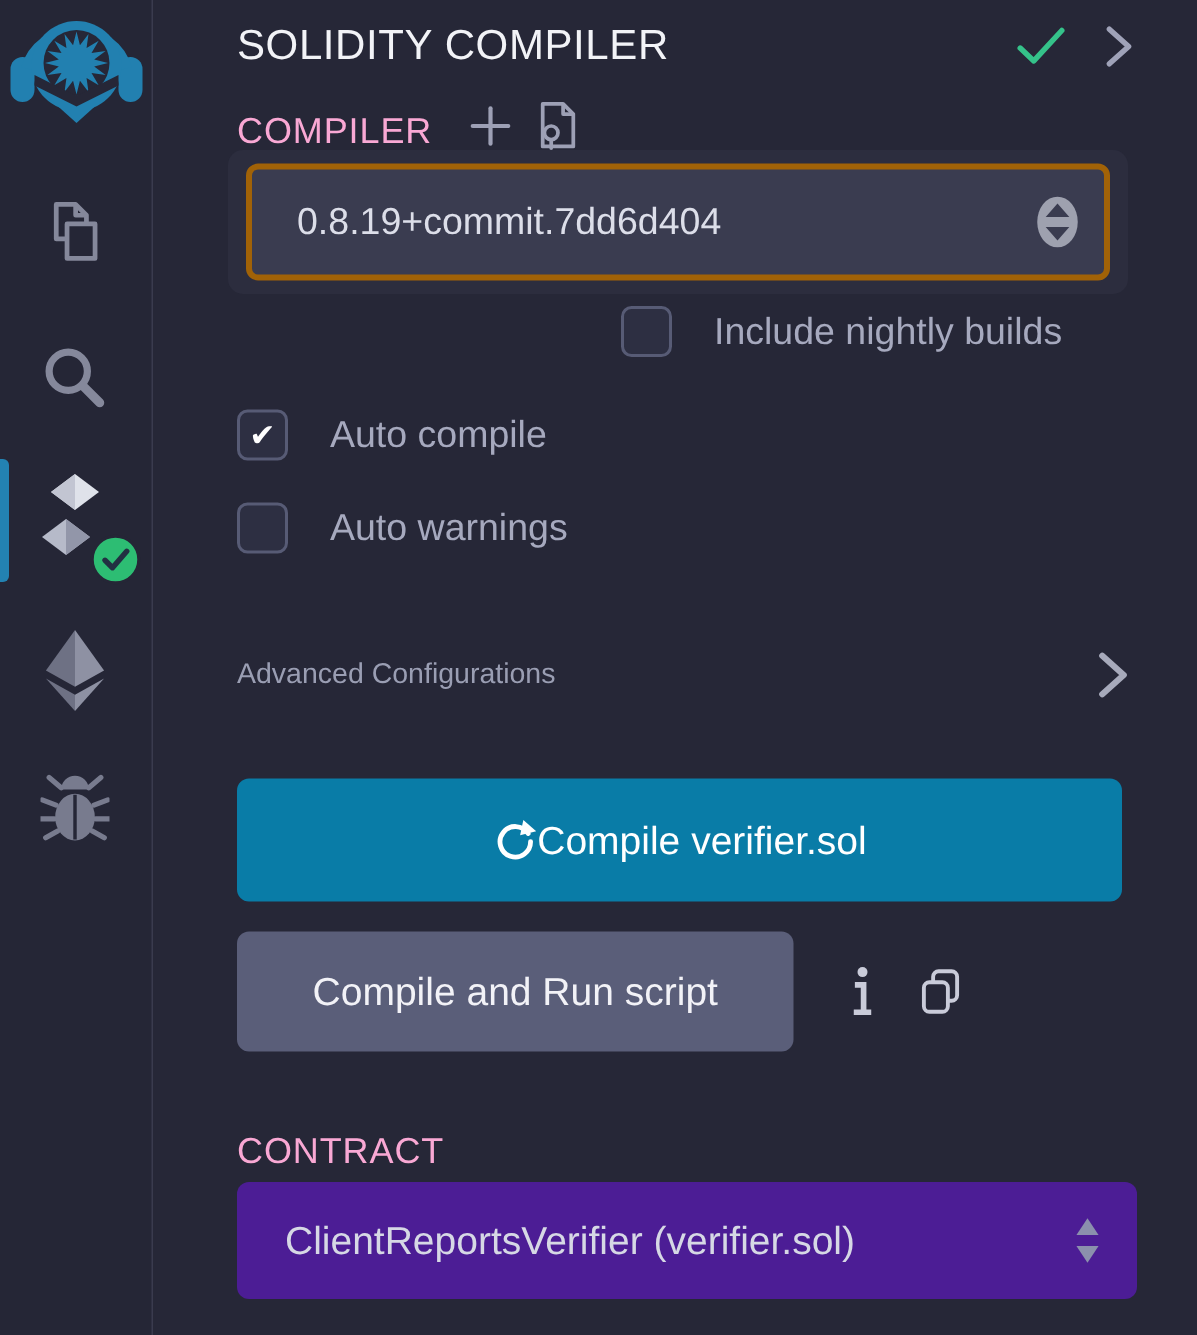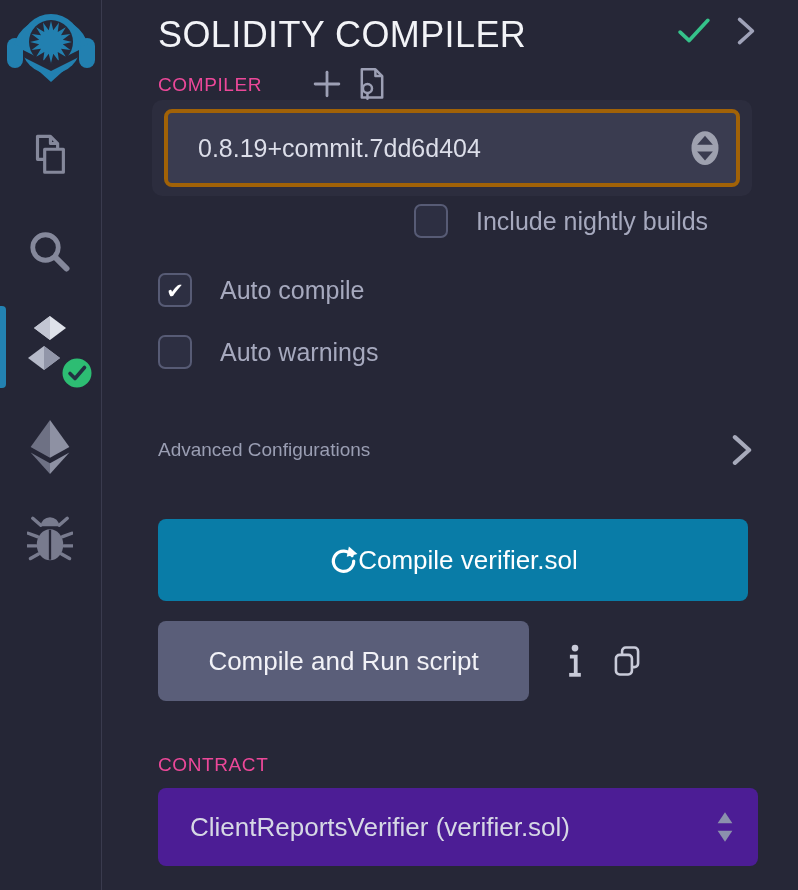--- a/index.html
+++ b/index.html
@@ -15,26 +15,26 @@
   .sidebar { position:absolute; left:0; top:0; width:102px; height:890px;
              background:#252636; border-right:1px solid #3a3b4e; }
   .side-item { position:absolute; display:flex; align-items:center; justify-content:center; cursor:pointer; }
   .active-bar { position:absolute; left:0; top:306px; width:6px; height:82px;
                 background:#2382b2; border-radius:0 4px 4px 0; }
   .badge { position:absolute; right:-4px; bottom:-2px; width:34px; height:34px; }
 
   
   .panel { position:absolute; left:103px; top:0; width:695px; height:890px; }
 
-  .title { position:absolute; left:55px; top:14px; font-size:36px; font-weight:500;
+  .title { position:absolute; left:55px; top:14px; font-size:28px; font-weight:500;
            color:#f2f3f7; letter-spacing:.4px; }
   .hdr-check { position:absolute; left:575px; top:17px; }
   .hdr-chevron { position:absolute; left:634px; top:16px; }
 
-  .section-label { font-size:19px; font-weight:500; color:#ec4899; letter-spacing:.6px; }
+  .section-label { font-size:24px; font-weight:500; color:#f9a8d4; letter-spacing:.6px; }
   .compiler-label { position:absolute; left:55px; top:74px; }
   .plus-ic  { position:absolute; left:210px; top:70px; }
   .fbadge-ic{ position:absolute; left:254px; top:67px; }
 
   .ver-box { position:absolute; left:49px; top:100px; width:600px; height:96px;
              background:#2c2d3e; border-radius:10px; }
   .ver-select { position:absolute; left:12px; top:9px; width:576px; height:78px;
                 background:#3a3c50; border:4px solid #a16207; border-radius:8px;
                 display:flex; align-items:center; padding:0 16px 0 30px; cursor:pointer; }
   .ver-select .val { font-size:25px; color:#dcdee9; }

